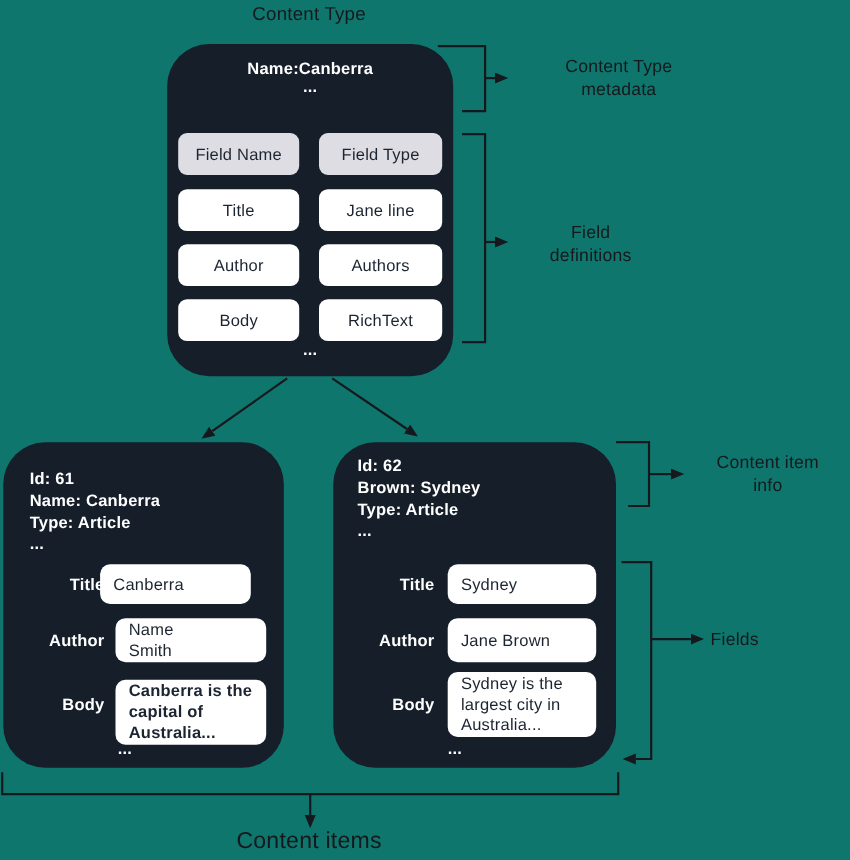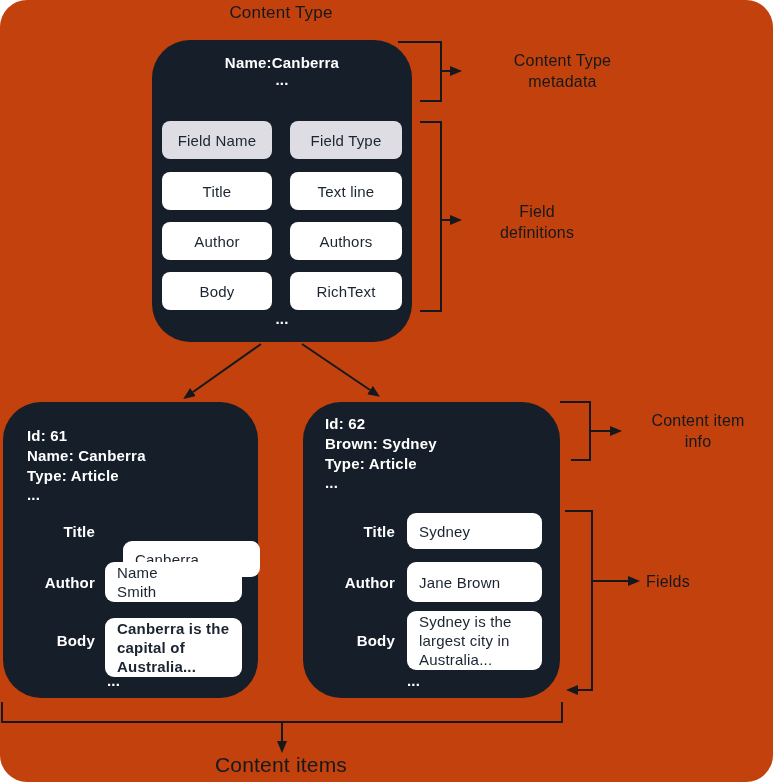--- a/index.html
+++ b/index.html
@@ -1,19 +1,19 @@
 <!DOCTYPE html>
 <html><head>
 <meta charset="utf-8">
 <style>
   html,body{margin:0;padding:0;background:#ffffff;}
   .canvas{
-    position:relative;width:773px;height:782px;background:#c2410c;
+    position:relative;width:773px;height:782px;background:#0f766e;
     font-family:"Liberation Sans",sans-serif;color:#15191d;
-    letter-spacing:.2px;overflow:hidden;border-radius:27px;
+    letter-spacing:.2px;overflow:hidden;
   }
   .lines{position:absolute;left:0;top:0;width:773px;height:782px;pointer-events:none;}
   .label{position:absolute;text-align:center;font-size:16px;line-height:21px;color:#15191d;}
   .page-title{left:181px;top:2px;width:200px;font-size:17px;font-weight:500;}
   .darkbox{position:absolute;background:#151e29;border-radius:38px;}
   .ct-box{left:152px;top:40px;width:260px;height:302px;}
   .ct-meta{position:absolute;left:0;right:0;top:13px;text-align:center;color:#fff;
     font-size:15px;font-weight:600;line-height:20px;}
   .ct-meta .dots{line-height:14px;}
   .chip{position:absolute;height:38px;border-radius:8px;background:#ffffff;
@@ -71,21 +71,21 @@
   <div class="darkbox ct-box">
     <div class="ct-meta">
       <div>Name:Canberra</div>
       <div class="dots">...</div>
     </div>
 
     <div class="chip hdr col-l r0">Field Name</div>
     <div class="chip hdr col-r r0">Field Type</div>
 
     <div class="chip col-l r1">Title</div>
-    <div class="chip col-r r1">Text line</div>
+    <div class="chip col-r r1">Jane line</div>
 
     <div class="chip col-l r2">Author</div>
     <div class="chip col-r r2">Authors</div>
 
     <div class="chip col-l r3">Body</div>
     <div class="chip col-r r3">RichText</div>
 
     <div class="ct-dots">...</div>
   </div>
 
@@ -100,21 +100,21 @@
 
   <div class="darkbox item-box" style="left:3px;">
     <div class="item-meta" style="left:24px;margin-top:12px;">
       <div>Id: 61</div>
       <div>Name: Canberra</div>
       <div>Type: Article</div>
       <div class="dots">...</div>
     </div>
 
     <div class="frow-label" style="top:111px;height:36px;">Title</div>
-    <div class="finput" style="left:120px;top:111px;width:137px;height:36px;margin-top:28px;">
+    <div class="finput" style="left:88px;top:111px;width:137px;height:36px;">
       <div>Canberra</div>
     </div>
 
     <div class="frow-label" style="top:160px;height:40px;">Author</div>
     <div class="finput" style="left:102px;top:160px;width:137px;height:40px;">
       <div>Name</div>
       <div>Smith</div>
     </div>
 
     <div class="frow-label" style="top:209px;height:59px;">Body</div>

